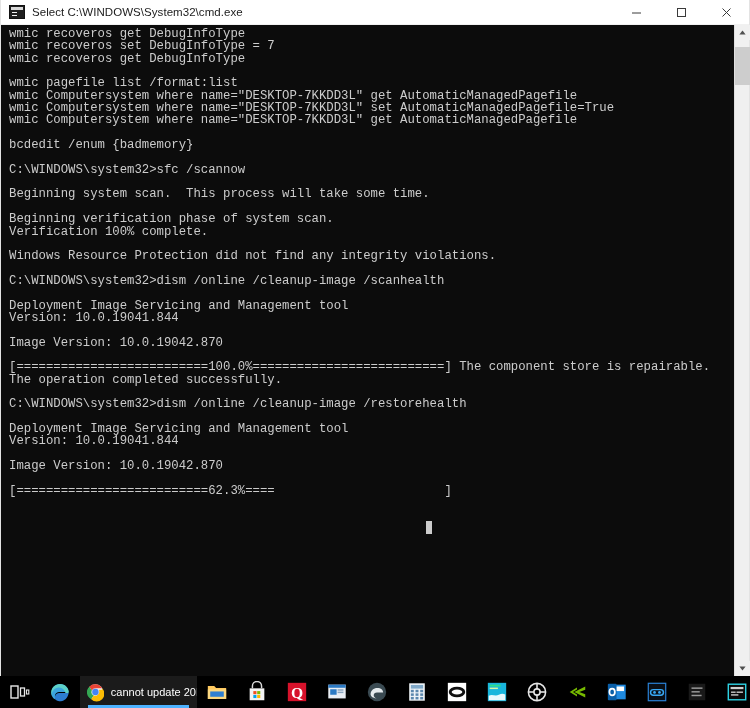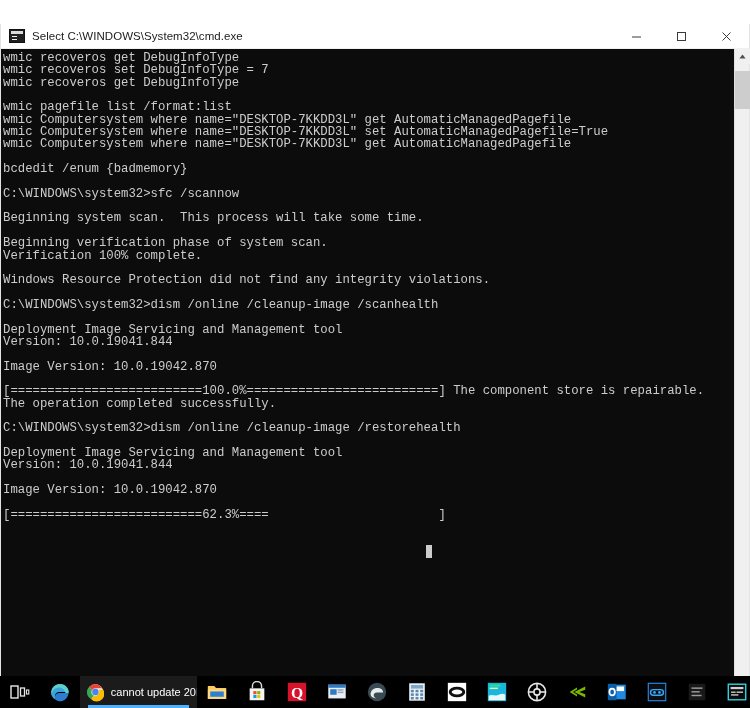--- a/index.html
+++ b/index.html
@@ -22,21 +22,20 @@
   
   #console-window {
     position: absolute;
     left: 0;
     top: 0;
     width: 750px;
     height: 676px;
     background: #0c0c0c;
     border-left: 1px solid #e3e3e3;
     border-right: 1px solid #e3e3e3;
-    margin-top: 24px;
   }
 
   #titlebar {
     position: relative;
     height: 25px;
     background: #ffffff;
     border-bottom: 1px solid #f1f1f1;
     display: flex;
     align-items: center;
   }
@@ -92,21 +91,21 @@
   .winbtn svg { display: block; }
 
   
   #terminal {
     position: absolute;
     left: 0;
     top: 25px;
     width: 735px;
     height: 651px;
     background: #0c0c0c;
-    padding: 3px 0 0 2px;
+    padding: 3px 0 0 8px;
     overflow: hidden;
   }
 
   #term-text {
     font-family: "Liberation Mono", "DejaVu Sans Mono", monospace;
     font-size: 12.3px;
     line-height: 12.35px;
     color: #cccccc;
     white-space: pre;
     letter-spacing: 0px;

